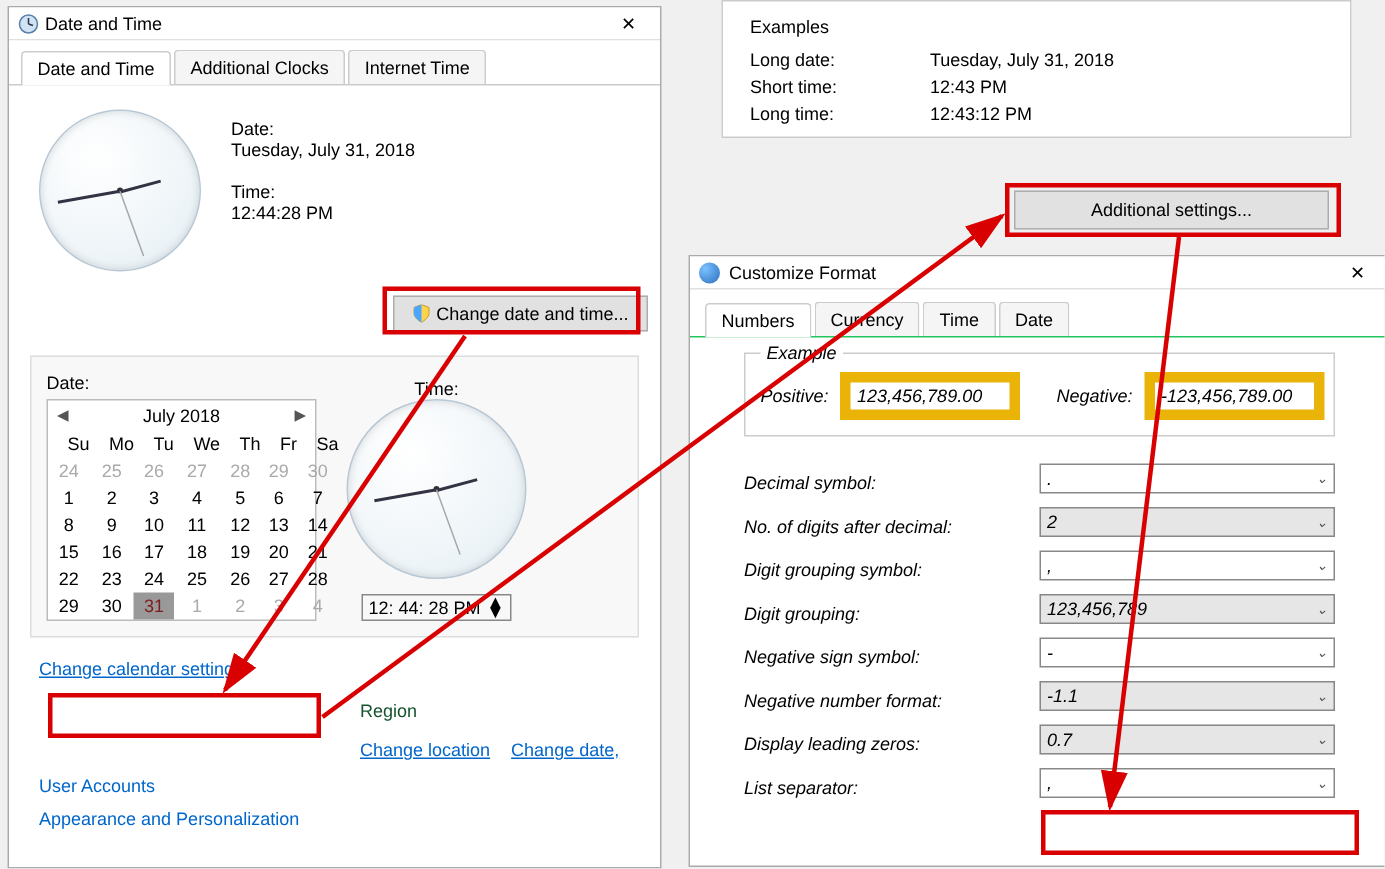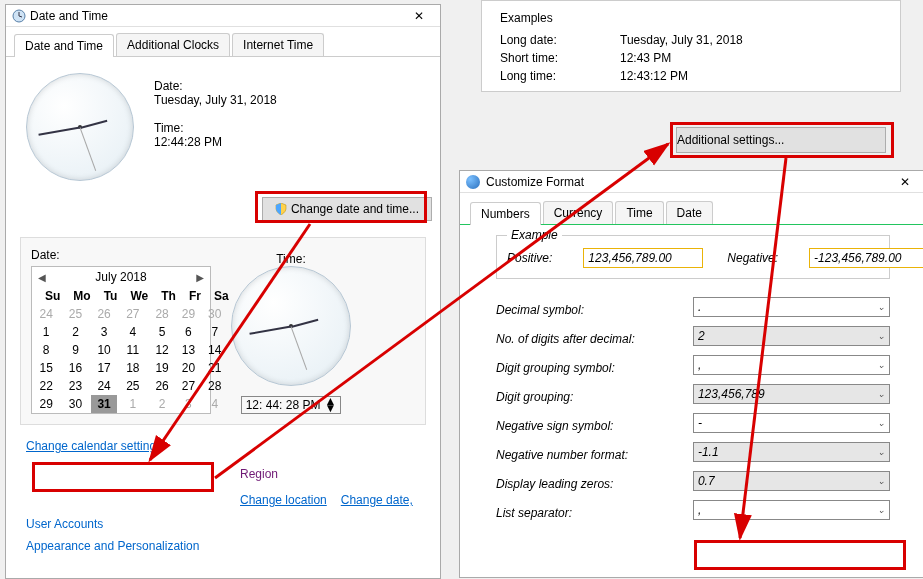--- a/index.html
+++ b/index.html
@@ -33,53 +33,53 @@
 .winbtn { background: #e1e1e1; border: 1px solid #adadad; padding: 4px 12px; cursor: pointer; display: inline-flex; align-items: center; gap: 4px; }
 .shield { width:12px; height:12px; display:inline-block; }
 
 .date-panel { margin: 6px 14px; padding: 10px; background: #f8f8f8; border: 1px solid #ddd; display: flex; gap: 20px; }
 .date-col { width: 180px; }
 .calendar { border: 1px solid #bbb; background: #fff; margin-top: 4px; }
 .cal-header { display:flex; align-items:center; justify-content:space-between; padding: 3px 6px; }
 .cal-header .nav { cursor: pointer; color: #555; font-size: 10px; }
 .cal-grid { display: grid; grid-template-columns: repeat(7, 1fr); text-align: center; font-size: 11px; }
 .cal-grid div { padding: 2px 0; }
-.cal-grid .dow { font-weight: bold; margin-left: 13px; }
+.cal-grid .dow { font-weight: normal; margin-left: 13px; }
 .cal-grid .other { color: #aaa; }
-.cal-grid .sel { background: #999; color: #000000; font-weight: bold; }
+.cal-grid .sel { background: #999; color: #7f1d1d; }
 
 .time-col { text-align: center; padding-top: 4px; }
 .time-input { margin-top: 10px; border:1px solid #888; padding:1px 4px; display:inline-flex; align-items:center; }
 .time-input .spin { display:flex; flex-direction:column; margin-left:4px; font-size:7px; line-height:7px; }
 
 .link-row { padding: 8px 20px; }
 .link { color: #0066cc; text-decoration: underline; cursor: pointer; }
 .region-row { padding: 6px 20px; display:flex; gap: 14px; align-items:center; }
 .cat-label { padding: 4px 20px; color: #0066cc; }
 
 
 .examples { position: absolute; left: 481px; top: 0; width: 420px; background:#fff; border:1px solid #ccc; padding: 10px 18px 6px; }
 .ex-title { margin-bottom: 6px; }
 .ex-row { display: flex; padding: 2px 0; }
 .ex-row .l { width: 120px; }
 
 .addl-row { position: absolute; left: 676px; top: 127px; }
-.addl-btn { background:#e1e1e1; width: 210px; padding: 5px 0; border:1px solid #adadad; text-align:left; cursor:pointer; }
+.addl-btn { background:#e1e1e1; width: 210px; padding: 5px 0; border:1px solid #adadad; text-align:center; cursor:pointer; }
 
 
 .win3 { position: absolute; left: 459px; top: 170px; width: 468px; height: 408px; background:#fff; border:1px solid #aaa; }
 .win3 .titlebar { border-bottom: 1px solid #e0e0e0; }
 .globe { width:14px; height:14px; border-radius:50%; background: radial-gradient(circle at 30% 30%, #7bc0ff, #2a6fbd); display:inline-block; }
 .tabs3 { display:flex; padding: 8px 10px 0; border-bottom:1px solid #22c55e; }
 .body3 { padding: 10px 36px; font-style: italic; }
 .ex-group { border:1px solid #ccc; padding: 10px; margin-bottom: 18px; }
 .ex-group-title { position:relative; top:-18px; background:#fff; display:inline-block; padding:0 4px; }
 .ex-pair { display:flex; gap: 24px; margin-top:-12px; }
 .ex-pair .col { display:flex; align-items:center; gap:8px; }
-.txtbox { border:1px solid #eab308; padding:2px 4px; width:120px; background:#fff;margin-left:23px; }
+.txtbox { border:7px solid #eab308; padding:2px 4px; width:120px; background:#fff; }
 
 .form-row { display:flex; align-items:flex-end; margin: 9px 0; }
 .form-row .l { width: 200px; }
 .combo { border:1px solid #888; background:#e6e6e6; width: 200px; padding:2px 4px; display:flex; justify-content:space-between; align-items:center; cursor:pointer; }
 .combo.white { background:#fff; }
 .chev { font-size:9px; color:#555; }
 
 
 .redbox { position:absolute; border:3px solid #d80000; pointer-events:none; z-index:100; }
 svg.arrows { position:absolute; left:0; top:0; width:923px; height:579px; pointer-events:none; z-index:99; }
@@ -205,21 +205,21 @@
       </div>
     </div>
   </div>
 
   <div class="link-row">
     <span class="link">Change calendar settings</span>
   </div>
 
   <div class="region-row">
     <span style="width:200px"></span>
-    <span style="color:#701a75">Region</span>
+    <span style="color:#14532d">Region</span>
   </div>
   <div class="region-row">
     <span style="width:200px"></span>
     <span class="link">Change location</span>
     <span class="link">Change date,</span>
   </div>
   <div class="cat-label">User Accounts</div>
   <div class="cat-label">Appearance and Personalization</div>
 </div>
 

